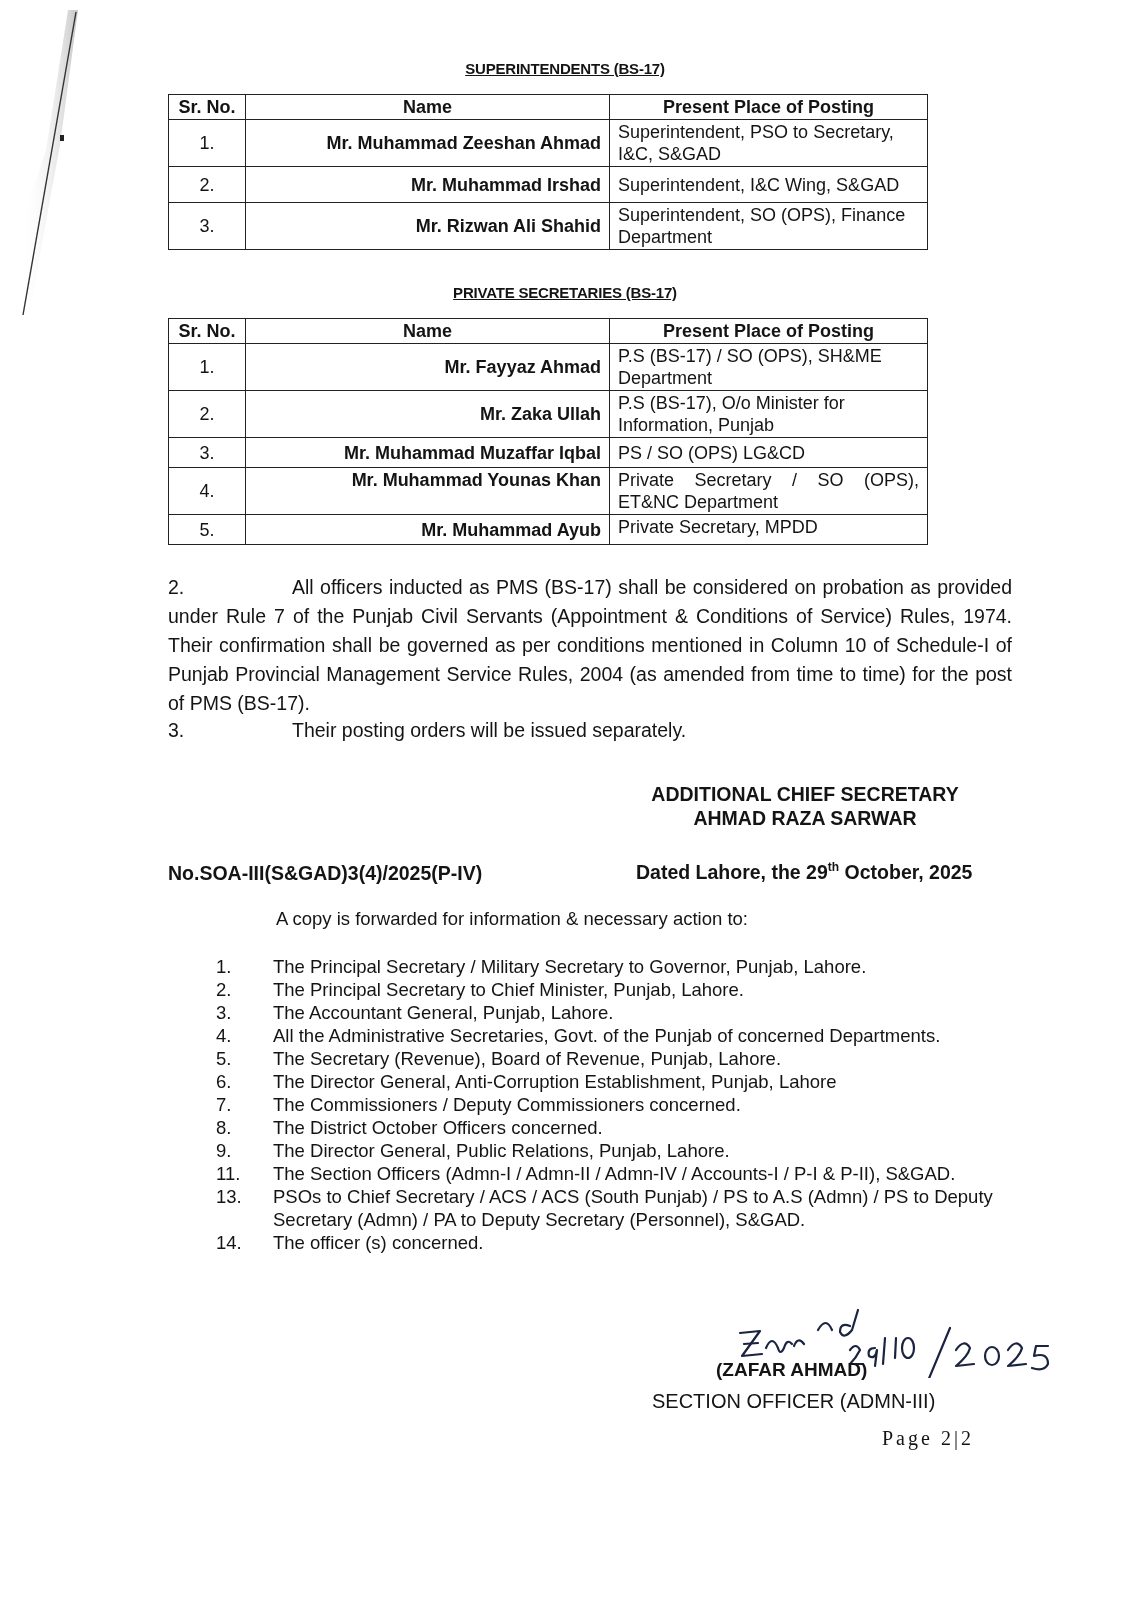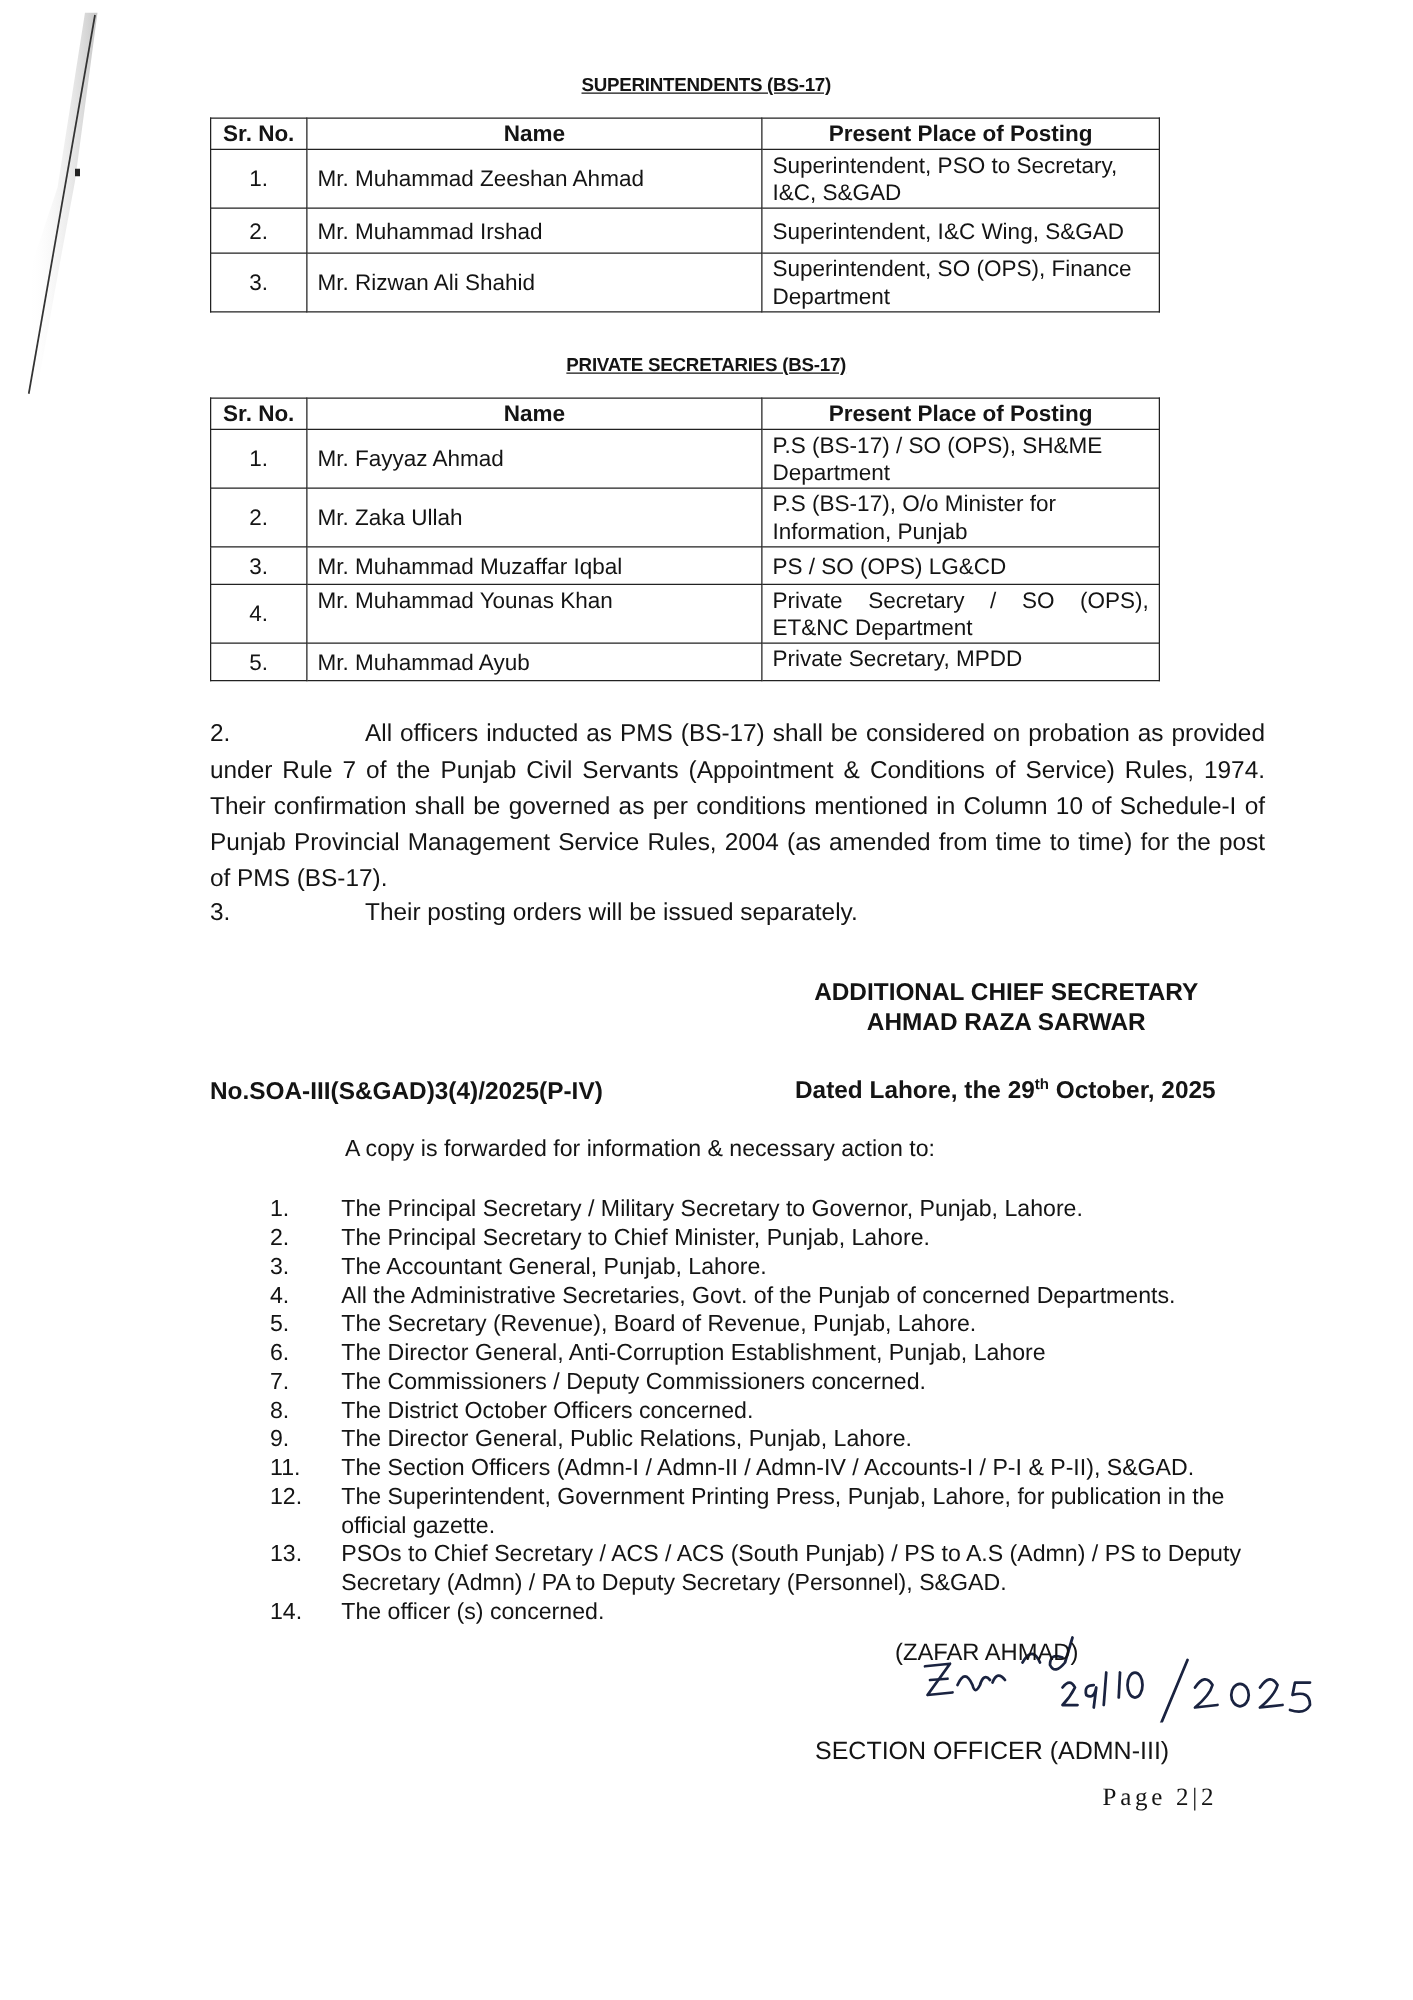--- a/index.html
+++ b/index.html
@@ -23,21 +23,21 @@
     font-size: 18px;
   }
   table.roster th, table.roster td {
     border: 1.6px solid #222; padding: 1px 8px; vertical-align: middle;
     line-height: 22px;
   }
   table.roster th { font-weight: bold; text-align: center; }
   table.roster th.col-sr { width: 60px; line-height: 22px; }
   table.roster th.col-name { width: 347px; }
   table.roster td.sr { text-align: center; }
-  table.roster td.name { font-weight: normal; }
+  table.roster td.name { font-weight: bold; text-align: right; }
   table.roster td.post { text-align: left; }
   table.roster td.justify { text-align: justify; text-align-last: left; }
   .para {
     position: absolute; left: 168px; width: 844px;
     font-size: 19.5px; line-height: 29px; text-align: justify;
   }
   .para .num { display: inline-block; width: 124px; }
   .signatory {
     position: absolute; left: 630px; width: 350px; text-align: center;
     font-weight: bold; font-size: 19.5px; line-height: 24px;
@@ -58,22 +58,22 @@
     position: absolute; left: 213px; top: 955px; width: 790px;
     list-style: none; margin: 0; padding: 0; font-size: 18.5px; line-height: 23px;
   }
   ol.distribution li { display: flex; }
   ol.distribution li .n { width: 57px; flex: 0 0 57px; padding-left: 3px; }
   ol.distribution li .t { flex: 1; }
   .signature-scrawl {
     position: absolute; left: 700px; top: 1308px; width: 380px; height: 70px;
   }
   .so-name {
-    position: absolute; left: 716px; top: 1312px;
-    font-weight: normal; font-size: 19px;
+    position: absolute; left: 716px; top: 1359px;
+    font-weight: bold; font-size: 19px;
   }
   .so-title {
     position: absolute; left: 652px; top: 1390px; font-size: 20px;
   }
   .page-num {
     position: absolute; left: 882px; top: 1427px;
     font-family: "Liberation Serif", "DejaVu Serif", serif;
     font-size: 20px; letter-spacing: 3px;
   }
 </style>
@@ -214,24 +214,20 @@
     </li>
   <li>
       <span class="n">9.</span>
       <span class="t">The Director General, Public Relations, Punjab, Lahore.</span>
     </li>
   <li>
       <span class="n">11.</span>
       <span class="t">The Section Officers (Admn-I / Admn-II / Admn-IV / Accounts-I / P-I &amp; P-II), S&amp;GAD.</span>
     </li>
   <li>
-      <span class="n">12.</span>
-      <span class="t">The Superintendent, Government Printing Press, Punjab, Lahore, for publication in the official gazette.</span>
-    </li>
-  <li>
       <span class="n">13.</span>
       <span class="t">PSOs to Chief Secretary / ACS / ACS (South Punjab) / PS to A.S (Admn) / PS to Deputy Secretary (Admn) / PA to Deputy Secretary (Personnel), S&amp;GAD.</span>
     </li>
   <li>
       <span class="n">14.</span>
       <span class="t">The officer (s) concerned.</span>
     </li>
 </ol>
 
 <svg class="signature-scrawl" viewBox="0 0 380 70">

